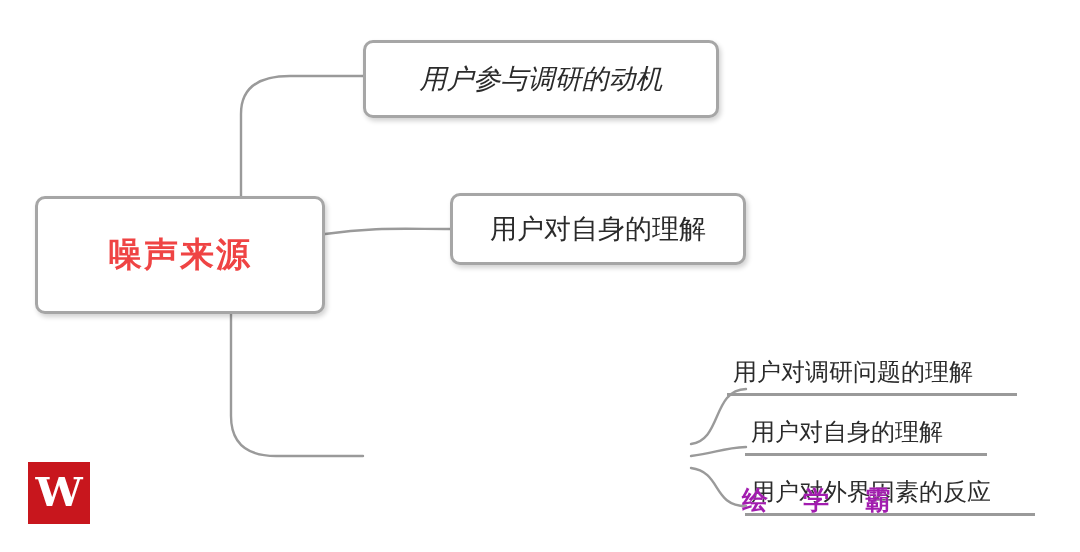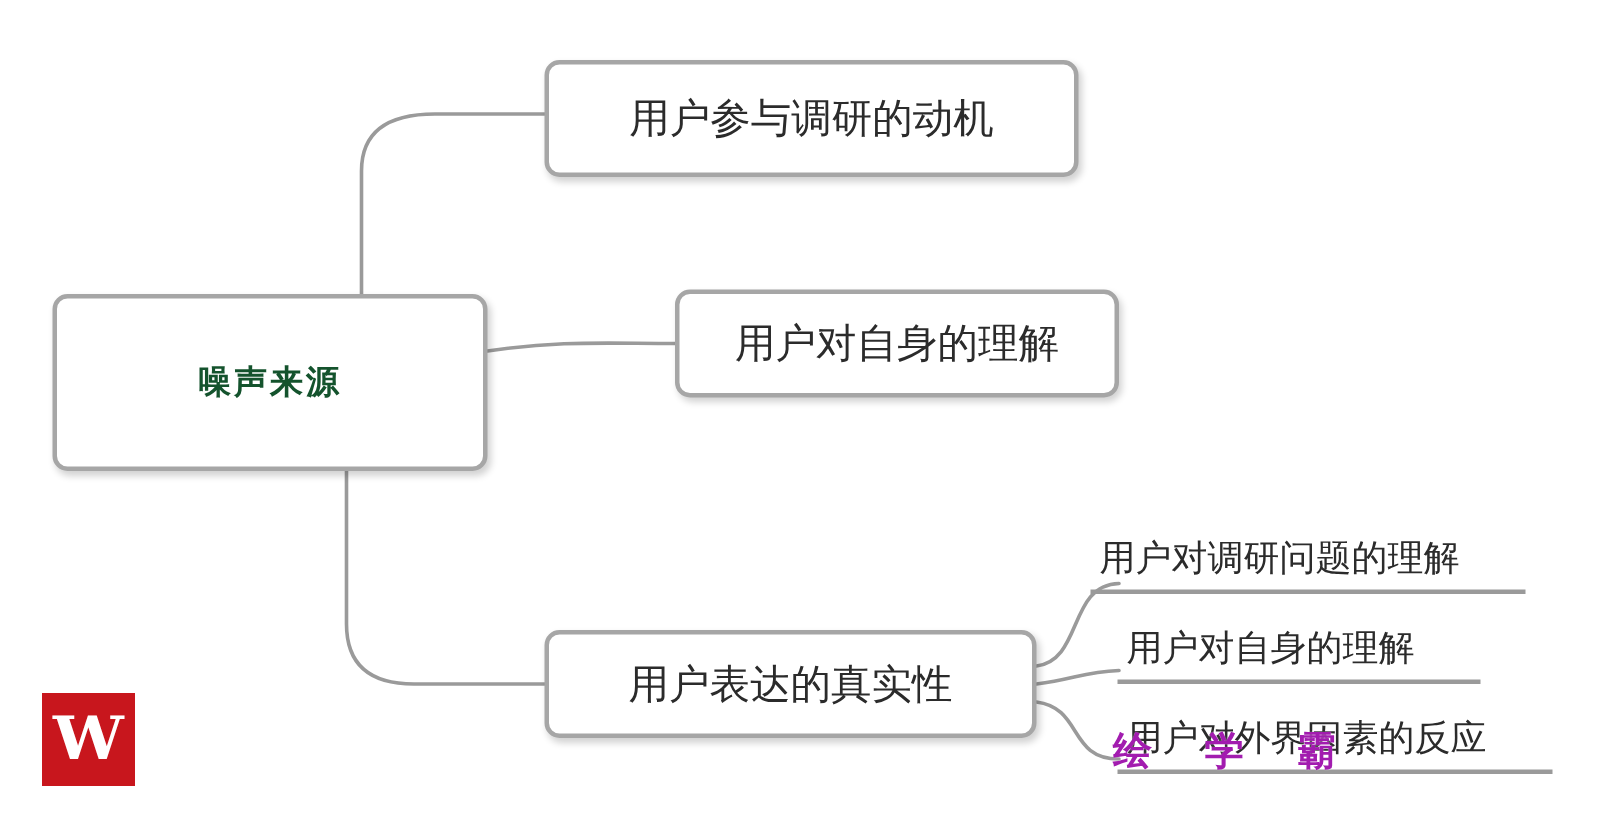--- a/index.html
+++ b/index.html
@@ -26,27 +26,27 @@
     display: flex;
     align-items: center;
     justify-content: center;
     box-sizing: border-box;
     color: #2b2b2b;
     cursor: default;
   }
   .topic.root {
     left: 35px; top: 196px;
     width: 290px; height: 118px;
-    font-size: 22px;
+    font-size: 34px;
     font-weight: bold;
-    color: #14532d;
+    color: #ef4444;
     letter-spacing: 2px;
   }
   .topic.child { font-size: 27px; }
-  .topic.child-1 { left: 363px; top: 40px;  width: 356px; height: 78px; }
+  .topic.child-1 { left: 363px; top: 40px;  width: 356px; height: 78px; font-style: italic; }
   .topic.child-2 { left: 450px; top: 193px; width: 296px; height: 72px; }
   .topic.child-3 { left: 363px; top: 420px; width: 328px; height: 72px; }
   .subtopic {
     position: absolute;
     font-size: 24px;
     color: #2b2b2b;
     padding: 0 4px 5px 6px;
     border-bottom: 3px solid #9a9a9a;
     box-sizing: border-box;
     white-space: nowrap;
@@ -110,23 +110,20 @@
   </div>
 
   <div class="topic child child-1">
     <span>用户参与调研的动机</span>
   </div>
 
   <div class="topic child child-2">
     <span>用户对自身的理解</span>
   </div>
 
-  <div class="topic child child-3">
-    <span>用户表达的真实性</span>
-  </div>
 
   <div class="subtopic sub-1">
     <span>用户对调研问题的理解</span>
   </div>
 
   <div class="subtopic sub-3">
     <span>用户对外界因素的反应</span>
   </div>
 
   <div class="subtopic sub-2">

